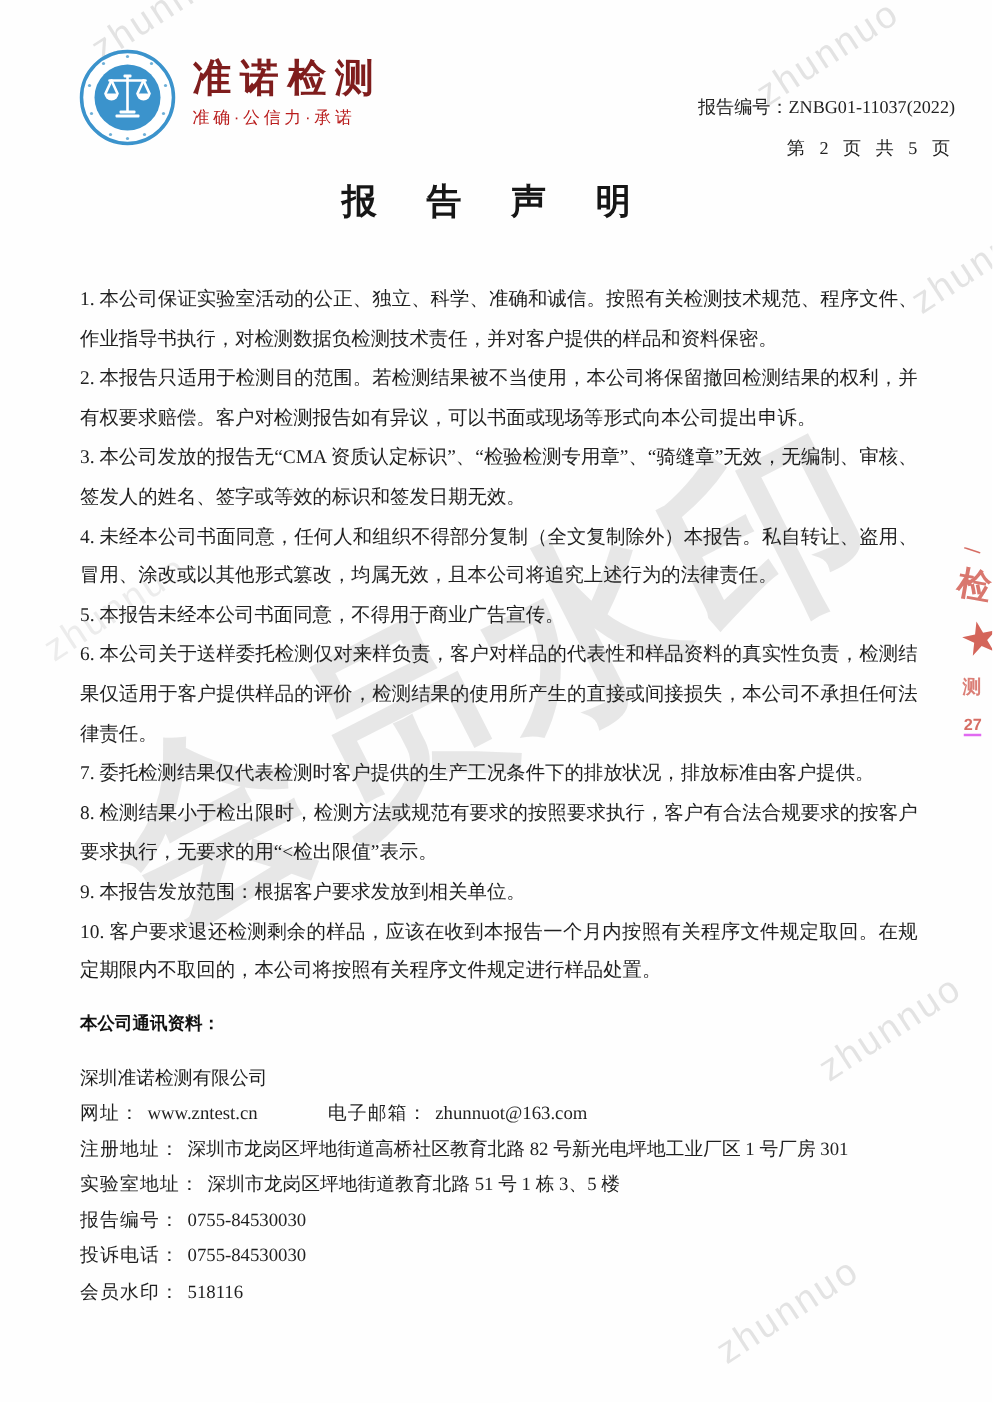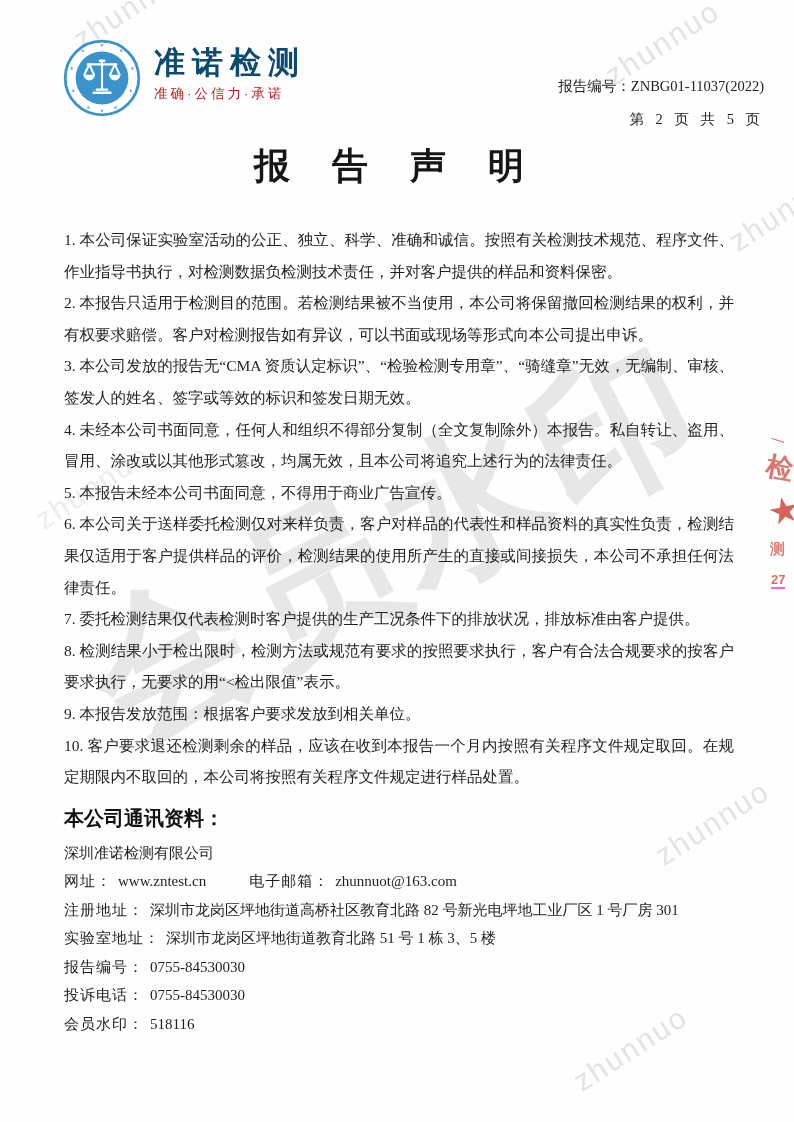--- a/index.html
+++ b/index.html
@@ -39,62 +39,62 @@
     white-space:nowrap;
   }
 
   
   .logo-block{position:absolute;left:62px;top:38px;display:flex;align-items:flex-start;}
   .logo-svg{width:80px;height:80px;display:block;}
   .logo-text{margin-left:12px;padding-top:8px;}
   .brand{
     font-family:"Liberation Sans","DejaVu Sans",sans-serif;
     font-weight:bold;font-size:31px;letter-spacing:7px;
-    color:#0c4a6e;line-height:34px;
+    color:#7f1d1d;line-height:34px;
   }
   .tagline{
     font-family:"Liberation Sans","DejaVu Sans",sans-serif;
     font-size:13.5px;letter-spacing:3px;
     color:#b91c1c;margin-top:5px;
   }
   .report-meta{
     position:absolute;right:30px;top:46px;
     text-align:right;font-size:14.5px;line-height:33px;color:#222;margin-top:24px;
   }
   .page-info{letter-spacing:4px;}
 
   
   .title{
     position:absolute;left:0;right:0;top:142px;
     margin:0;text-align:center;
     font-family:"Liberation Sans","DejaVu Sans",sans-serif;
-    font-size:36px;font-weight:bold;letter-spacing:16px;
+    font-size:28px;font-weight:bold;letter-spacing:16px;
     color:#161616;
   }
 
   
   .statements{
     position:absolute;left:64px;top:224px;width:670px;
     font-size:15.5px;line-height:31.6px;
     text-align:justify;color:#1f1f1f;
   }
   .stmt{margin:0;}
 
   
   .contact{
     position:absolute;left:64px;top:804px;width:670px;
     font-size:15px;line-height:28.5px;color:#1f1f1f;
   }
   .contact-heading{
     font-family:"Liberation Sans","DejaVu Sans",sans-serif;
-    font-weight:bold;font-size:20px;margin-bottom:6px;color:#111;
+    font-weight:bold;font-size:14px;margin-bottom:16px;color:#111;
   }
   .c-label{letter-spacing:1px;}
   .c-value{margin-left:6px;}
-  .seg-gap{margin-left:43px;}
+  .seg-gap{margin-left:56px;}
 
   
   .edge-seal{
     position:absolute;right:0;top:432px;width:34px;height:170px;
     overflow:hidden;pointer-events:none;
     color:#cd4a3e;
   }
   .seal-f{position:absolute;font-family:"Liberation Sans","DejaVu Sans",sans-serif;opacity:.8;}
   .seal-f0{left:10px;top:0px;font-size:15px;transform:rotate(18deg);}
   .seal-f1{left:6px;top:18px;font-size:27px;font-weight:bold;transform:rotate(10deg);opacity:.75;}

